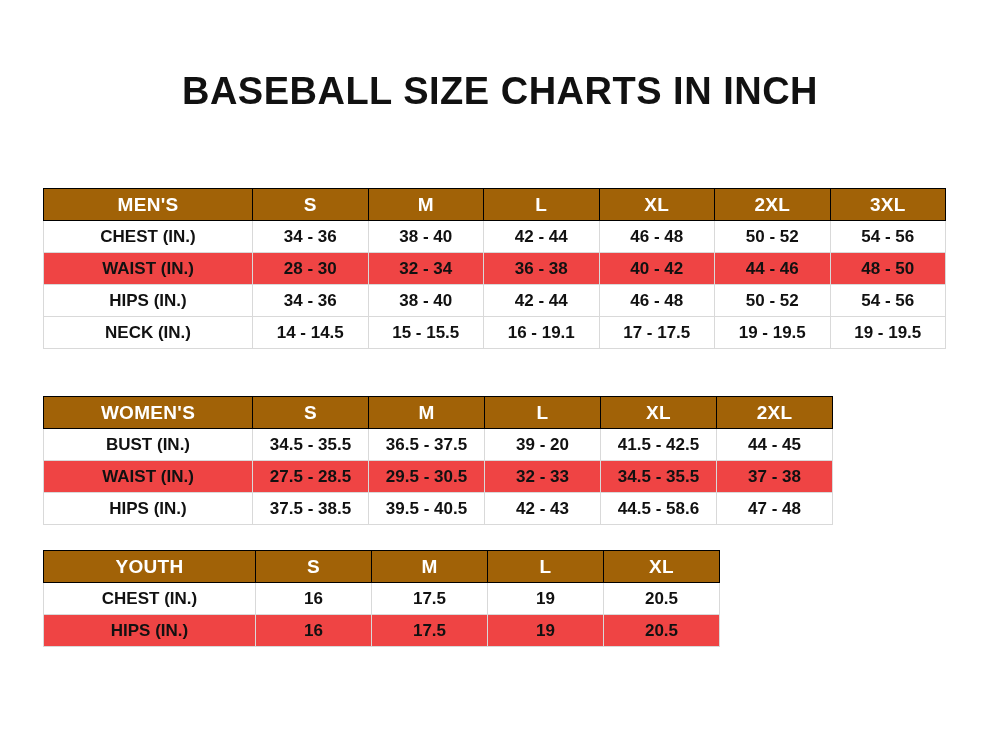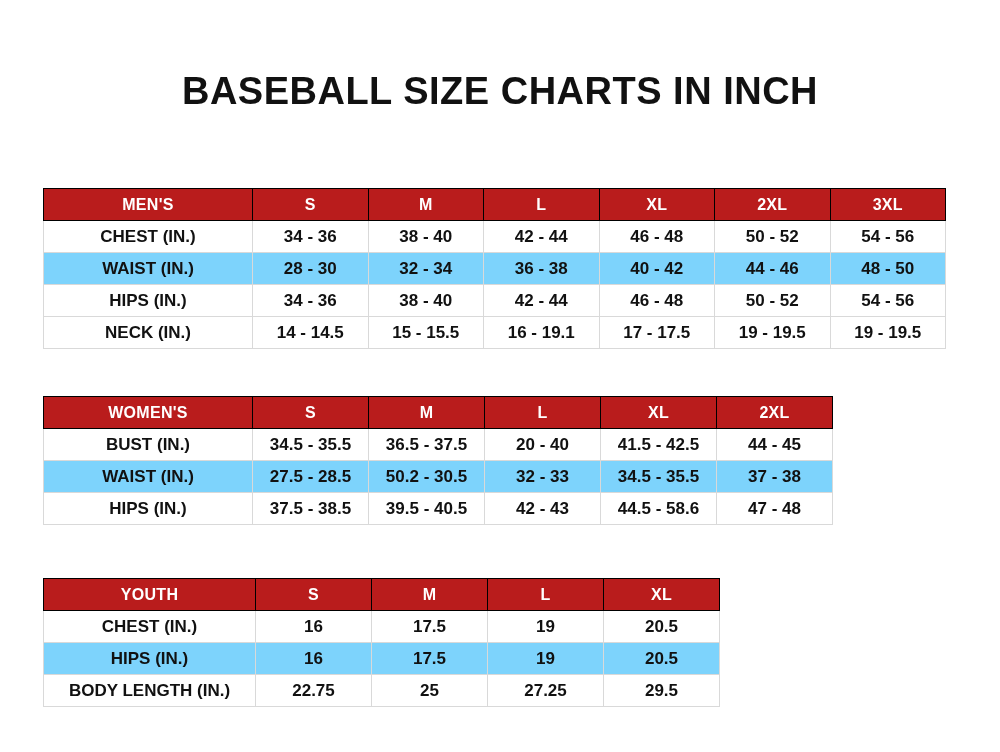--- a/index.html
+++ b/index.html
@@ -44,47 +44,47 @@
     font-weight: bold;
     font-size: 17px;
     padding: 0;
     height: 31px;
     line-height: 31px;
     background: #ffffff;
     color: #111111;
     white-space: nowrap;
   }
   .chart thead th {
-    background: #b91c1c;
+    background: #a16207;
     color: #ffffff;
     border: 1px solid #000000;
     height: 31px;
     line-height: 31px;
-    font-size: 16px;
+    font-size: 19px;
     letter-spacing: 0.3px;
   }
   .chart tbody tr.alt td {
-    background: #7dd3fc;
+    background: #ef4444;
   }
   .chart td.rowhead, .chart thead th.rowhead {
     text-align: center;
   }
 
   
   #mens-chart { top: 188px; left: 43px; width: 903px; }
   #mens-chart col.c0 { width: 209px; }
   #mens-chart col.cx { width: 115.5px; }
 
   
   #womens-chart { top: 396px; left: 43px; width: 789px; }
   #womens-chart col.c0 { width: 209px; }
   #womens-chart col.cx { width: 116px; }
 
   
-  #youth-chart { top: 550px; left: 43px; width: 676px; margin-top: 28px; }
+  #youth-chart { top: 550px; left: 43px; width: 676px; }
   #youth-chart col.c0 { width: 212px; }
   #youth-chart col.cx { width: 116px; }
 </style>
 </head>
 <body>
 
 <div class="page">
 
   <div class="title">BASEBALL SIZE CHARTS IN INCH</div>
 
@@ -166,28 +166,28 @@
         <th>L</th>
         <th>XL</th>
         <th>2XL</th>
       </tr>
     </thead>
     <tbody>
       <tr>
         <td class="rowhead">BUST (IN.)</td>
         <td>34.5 - 35.5</td>
         <td>36.5 - 37.5</td>
-        <td>20 - 40</td>
+        <td>39 - 20</td>
         <td>41.5 - 42.5</td>
         <td>44 - 45</td>
       </tr>
       <tr class="alt">
         <td class="rowhead">WAIST (IN.)</td>
         <td>27.5 - 28.5</td>
-        <td>50.2 - 30.5</td>
+        <td>29.5 - 30.5</td>
         <td>32 - 33</td>
         <td>34.5 - 35.5</td>
         <td>37 - 38</td>
       </tr>
       <tr>
         <td class="rowhead">HIPS (IN.)</td>
         <td>37.5 - 38.5</td>
         <td>39.5 - 40.5</td>
         <td>42 - 43</td>
         <td>44.5 - 58.6</td>
@@ -221,23 +221,16 @@
         <td>19</td>
         <td>20.5</td>
       </tr>
       <tr class="alt">
         <td class="rowhead">HIPS (IN.)</td>
         <td>16</td>
         <td>17.5</td>
         <td>19</td>
         <td>20.5</td>
       </tr>
-      <tr>
-        <td class="rowhead">BODY LENGTH (IN.)</td>
-        <td>22.75</td>
-        <td>25</td>
-        <td>27.25</td>
-        <td>29.5</td>
-      </tr>
     </tbody>
   </table>
 
 </div>
 
 </body></html>

